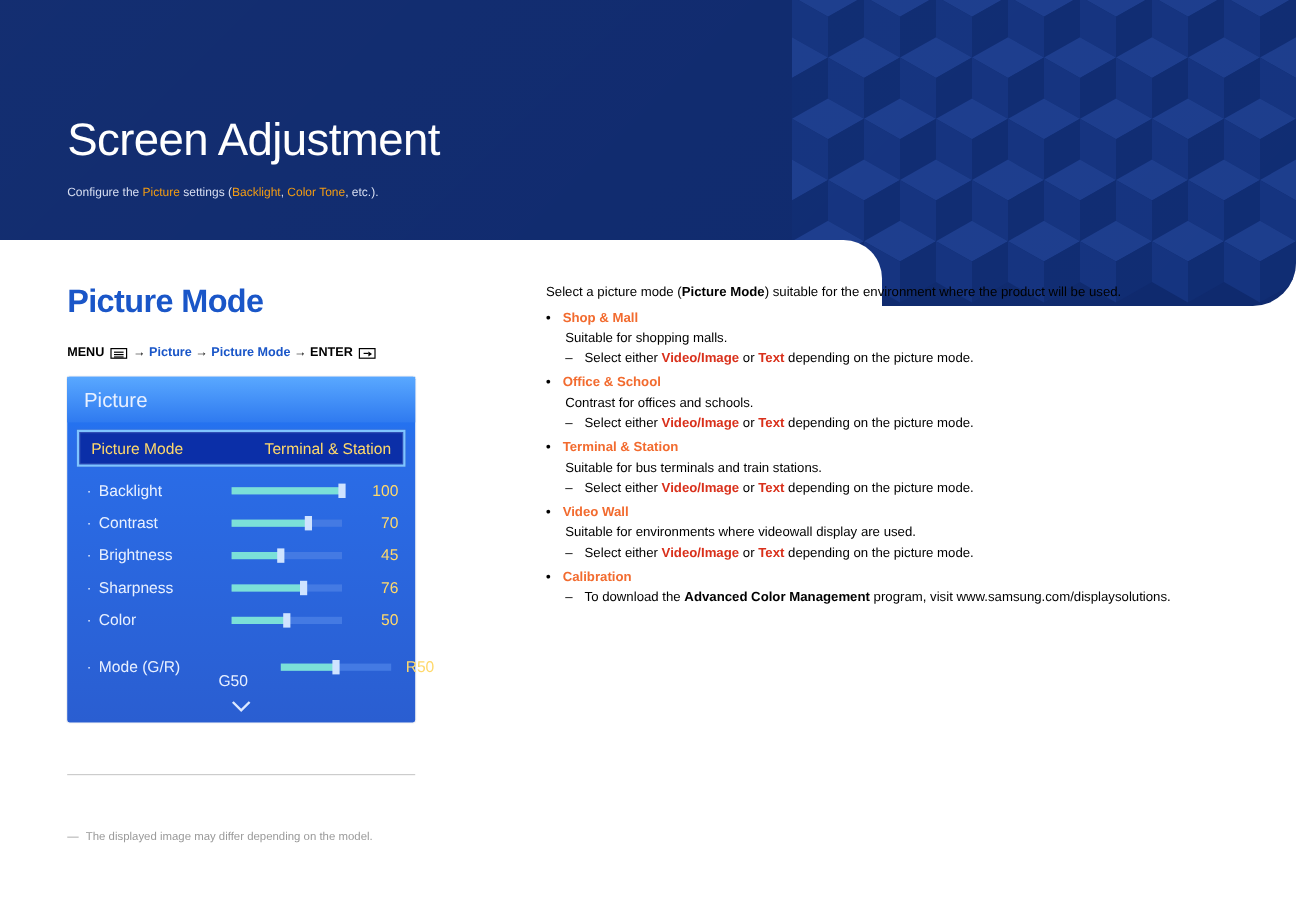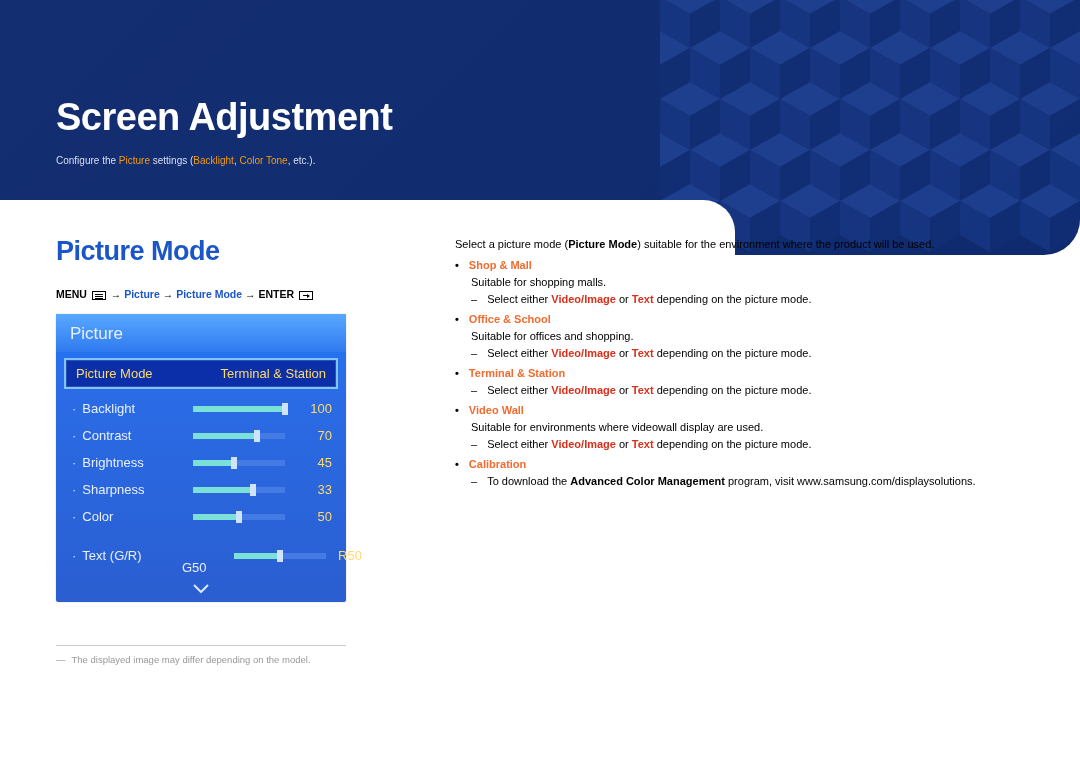--- a/index.html
+++ b/index.html
@@ -27,21 +27,21 @@
     background:
       linear-gradient(135deg, rgba(255,255,255,0.02) 0%, rgba(255,255,255,0) 100%);
   }
   
   .cubes {
     position:absolute; right:0; top:0; width:420px; height:255px; overflow:hidden; opacity:0.55;
     border-bottom-right-radius:36px;
   }
   .cubes svg{width:100%;height:100%;}
   .page-title {
-    position: absolute; left: 56px; top: 96px; color:#fff; font-size: 38px; font-weight: 700; letter-spacing: -0.5px;
+    position: absolute; left: 56px; top: 96px; color:#fff; font-size: 38px; font-weight: 400; letter-spacing: -0.5px;
   }
   .intro {
     position:absolute; left:56px; top:153px; color:#d8dff2; font-size:10px; line-height:16px;
   }
   .intro .hl-orange{color:#f39c12;}
   .intro .hl-orange2{color:#f39c12;}
 
   
   .section-title {
     position:absolute; left:56px; top:236px; color:#1a56c8; font-size:27px; font-weight:700; letter-spacing:-0.5px;
@@ -91,21 +91,21 @@
   .tint-row .tintL{flex:0 0 46px;color:#e8f0ff;padding-right:4px;margin-top:24px;}
   .tint-row .slider{flex:0 0 92px;}
   .tint-row .tintR{flex:0 0 36px;text-align:center;color:#ffd96b;}
   .osd-chevron{
     text-align:center; padding:2px 0 6px; color:#dce8ff;
   }
   .osd-chevron svg{width:18px;height:12px;}
 
   
   .hr{position:absolute;left:56px;top:645px;width:290px;height:1px;background:#ccc;}
-  .footnote{position:absolute;left:56px;top:654px;font-size:9.5px;color:#999;}
+  .footnote{position:absolute;left:56px;top:692px;font-size:9.5px;color:#999;}
   .footnote .dash{margin-right:6px;}
 
   
   .content{
     position:absolute; left:455px; top:236px; width:580px; font-size:11px; line-height:17px; color:#000;
   }
   .content p{margin:0;}
   .content ul{list-style:none;margin:0;padding:0;}
   .content .intro-line{margin-bottom:4px;}
   .content .bold{font-weight:700;}
@@ -229,33 +229,33 @@
             <span class="knob" style="left:calc(45% - 3px)"></span>
           </span>
           <span class="val">45</span>
         </div>
         <div class="osd-row">
           <span class="label"><span class="dot">·</span><span>Sharpness</span></span>
           <span class="slider">
             <span class="fill" style="width:65%"></span>
             <span class="knob" style="left:calc(65% - 3px)"></span>
           </span>
-          <span class="val">33</span>
+          <span class="val">76</span>
         </div>
         <div class="osd-row">
           <span class="label"><span class="dot">·</span><span>Color</span></span>
           <span class="slider">
             <span class="fill" style="width:50%"></span>
             <span class="knob" style="left:calc(50% - 3px)"></span>
           </span>
           <span class="val">50</span>
         </div>
       </div>
   <div class="osd-row tint-row">
-    <span class="label"><span class="dot">·</span><span>Text (G/R)</span></span>
+    <span class="label"><span class="dot">·</span><span>Mode (G/R)</span></span>
     <span class="tintL">G50</span>
     <span class="slider">
           <span class="fill" style="width:50%"></span>
           <span class="knob" style="left:calc(50% - 3px)"></span>
         </span>
     <span class="tintR val">R50</span>
   </div>
   <div class="osd-chevron">
     <svg viewBox="0 0 18 12">
           <polyline points="2,2 9,9 16,2" fill="none" stroke="#dce8ff" stroke-width="2"></polyline>
@@ -277,29 +277,30 @@
           </div>
           <div class="desc">Suitable for shopping malls.</div>
           <div class="sub">
             <span><span>Select either </span><span class="red">Video/Image</span><span> or </span><span class="red">Text</span><span> depending on the picture mode.</span></span>
           </div>
         </li>
         <li class="mode">
           <div class="bullet">
             <span class="orange">Office &amp; School</span>
           </div>
-          <div class="desc">Suitable for offices and shopping.</div>
+          <div class="desc">Contrast for offices and schools.</div>
           <div class="sub">
             <span><span>Select either </span><span class="red">Video/Image</span><span> or </span><span class="red">Text</span><span> depending on the picture mode.</span></span>
           </div>
         </li>
         <li class="mode">
           <div class="bullet">
             <span class="orange">Terminal &amp; Station</span>
           </div>
+          <div class="desc">Suitable for bus terminals and train stations.</div>
           <div class="sub">
             <span><span>Select either </span><span class="red">Video/Image</span><span> or </span><span class="red">Text</span><span> depending on the picture mode.</span></span>
           </div>
         </li>
         <li class="mode">
           <div class="bullet">
             <span class="orange">Video Wall</span>
           </div>
           <div class="desc">Suitable for environments where videowall display are used.</div>
           <div class="sub">

